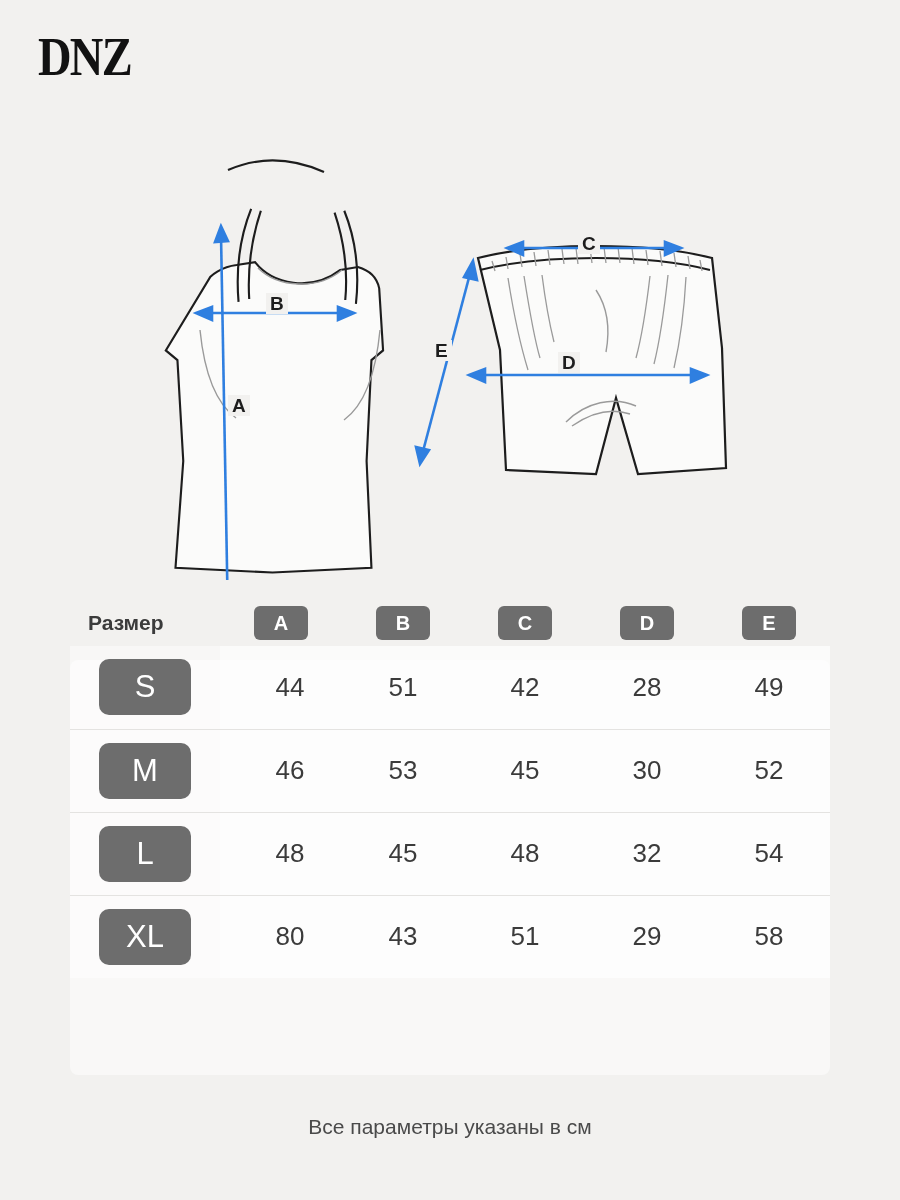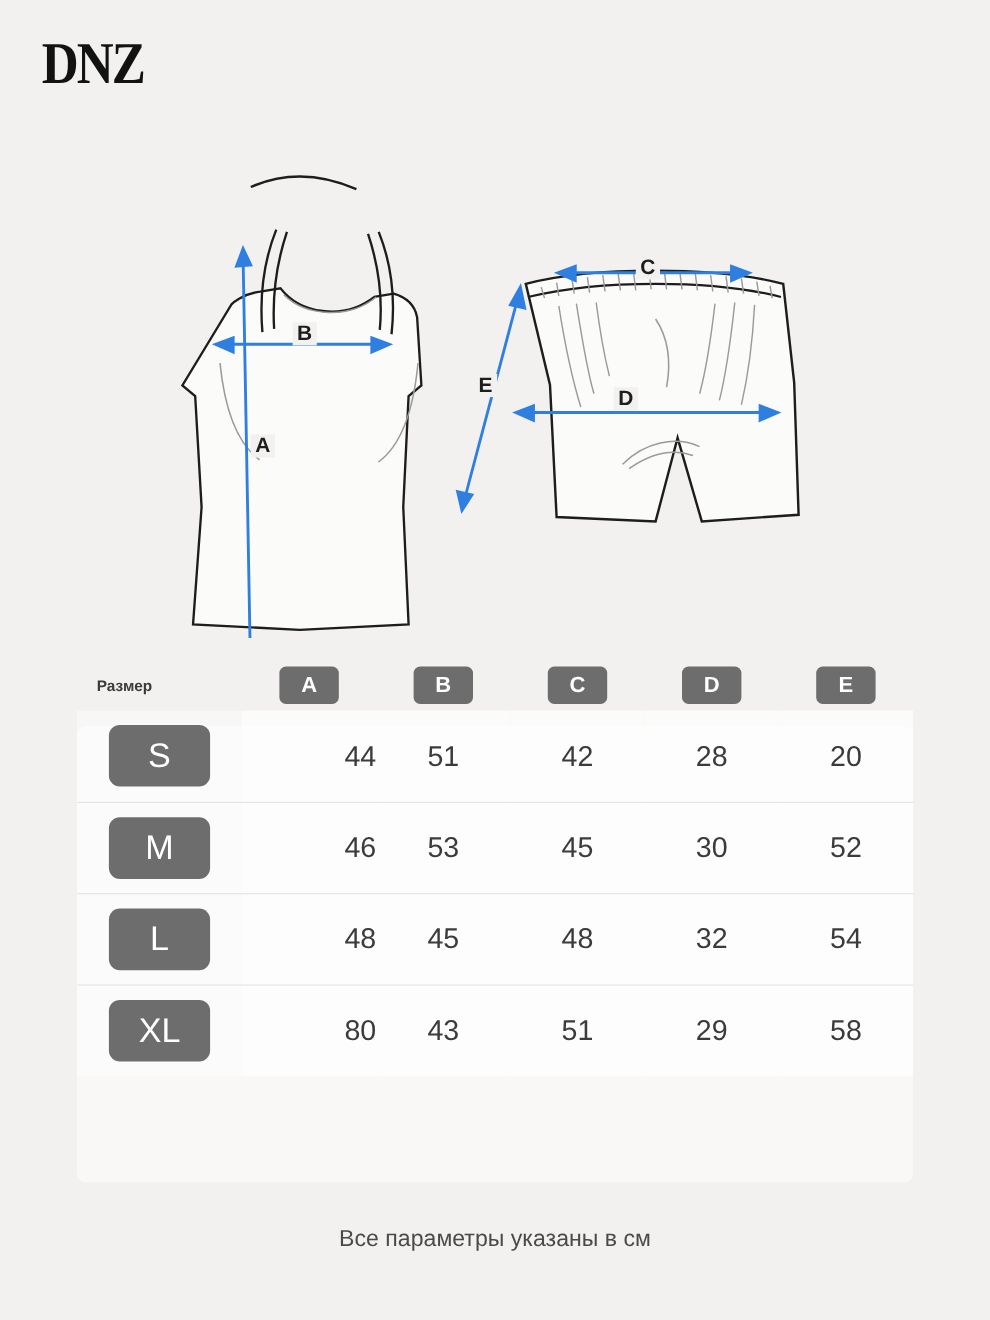--- a/index.html
+++ b/index.html
@@ -88,21 +88,21 @@
     line-height: 34px;
     background: #6d6d6d;
     color: #ffffff;
     border-radius: 6px;
     font-size: 20px;
     font-weight: bold;
   }
   thead th.row-head-title {
     text-align: left;
     padding-left: 18px;
-    font-size: 14px;
+    font-size: 21px;
   }
   tbody {
     background: rgba(255,255,255,0.45);
   }
   tbody tr {
     height: 83px;
   }
   tbody td {
     font-size: 26px;
     color: #3b3b3b;
@@ -122,21 +122,21 @@
     height: 56px;
     line-height: 56px;
     background: #6d6d6d;
     color: #ffffff;
     border-radius: 10px;
     font-size: 31px;
     font-weight: normal;
     padding: 0 6px;
     box-sizing: border-box;
   }
-  tbody td.val-a { text-align: right; padding-left: 18px; }
+  tbody td.val-a { text-align: center; padding-left: 18px; }
   .table-bg {
     position: absolute;
     left: 70px;
     top: 60px;
     width: 760px;
     height: 415px;
     background: rgba(255,255,255,0.5);
     border-radius: 8px;
     z-index: 0;
   }
@@ -306,21 +306,21 @@
           <th class="col-head"><span class="chip">E</span></th>
         </tr>
       </thead>
       <tbody>
         <tr>
           <td class="size-cell"><span class="chip">S</span></td>
           <td class="val-a">44</td>
           <td>51</td>
           <td>42</td>
           <td>28</td>
-          <td>20</td>
+          <td>49</td>
         </tr>
         <tr>
           <td class="size-cell"><span class="chip">M</span></td>
           <td class="val-a">46</td>
           <td>53</td>
           <td>45</td>
           <td>30</td>
           <td>52</td>
         </tr>
         <tr>

